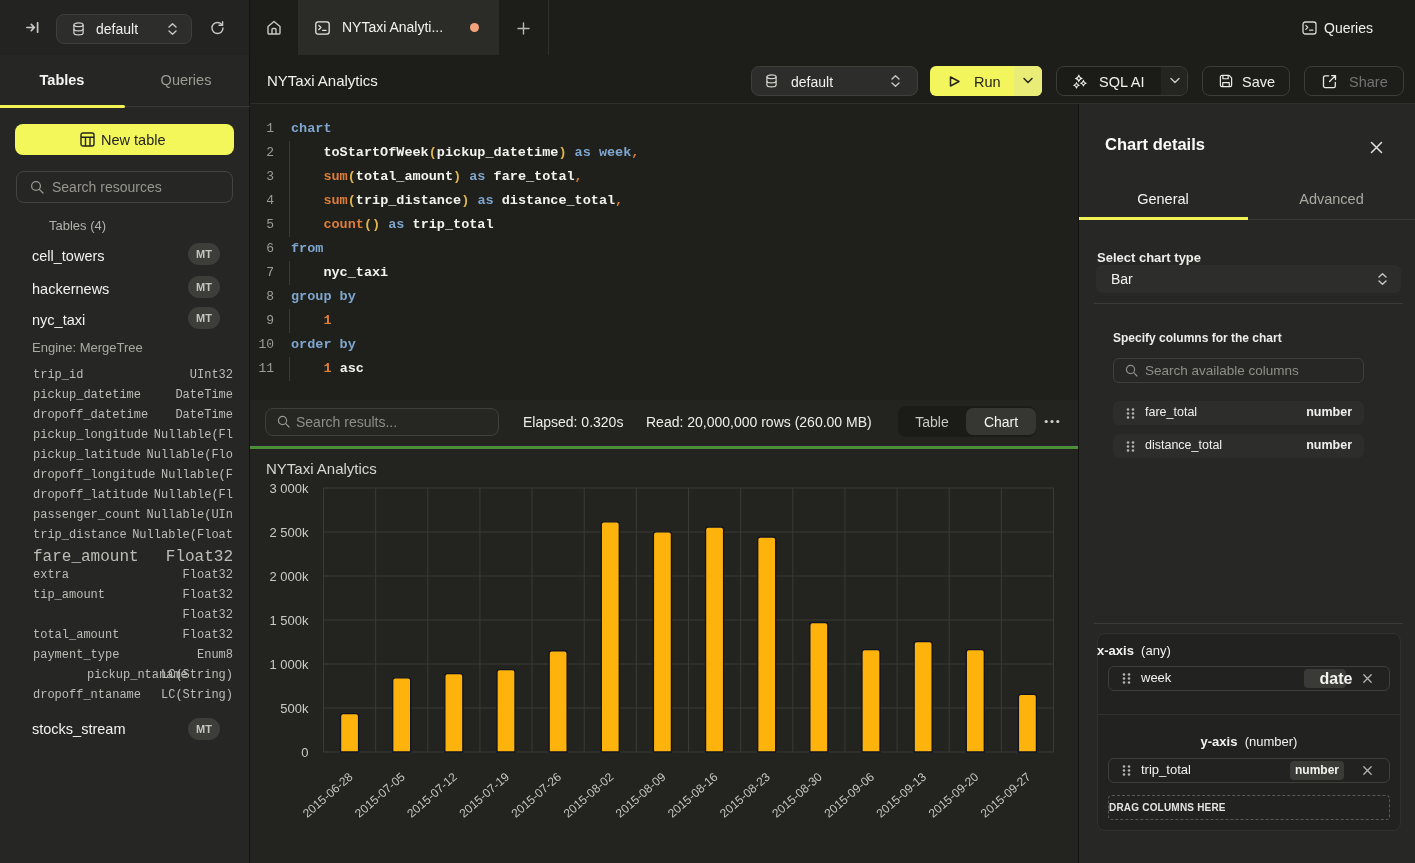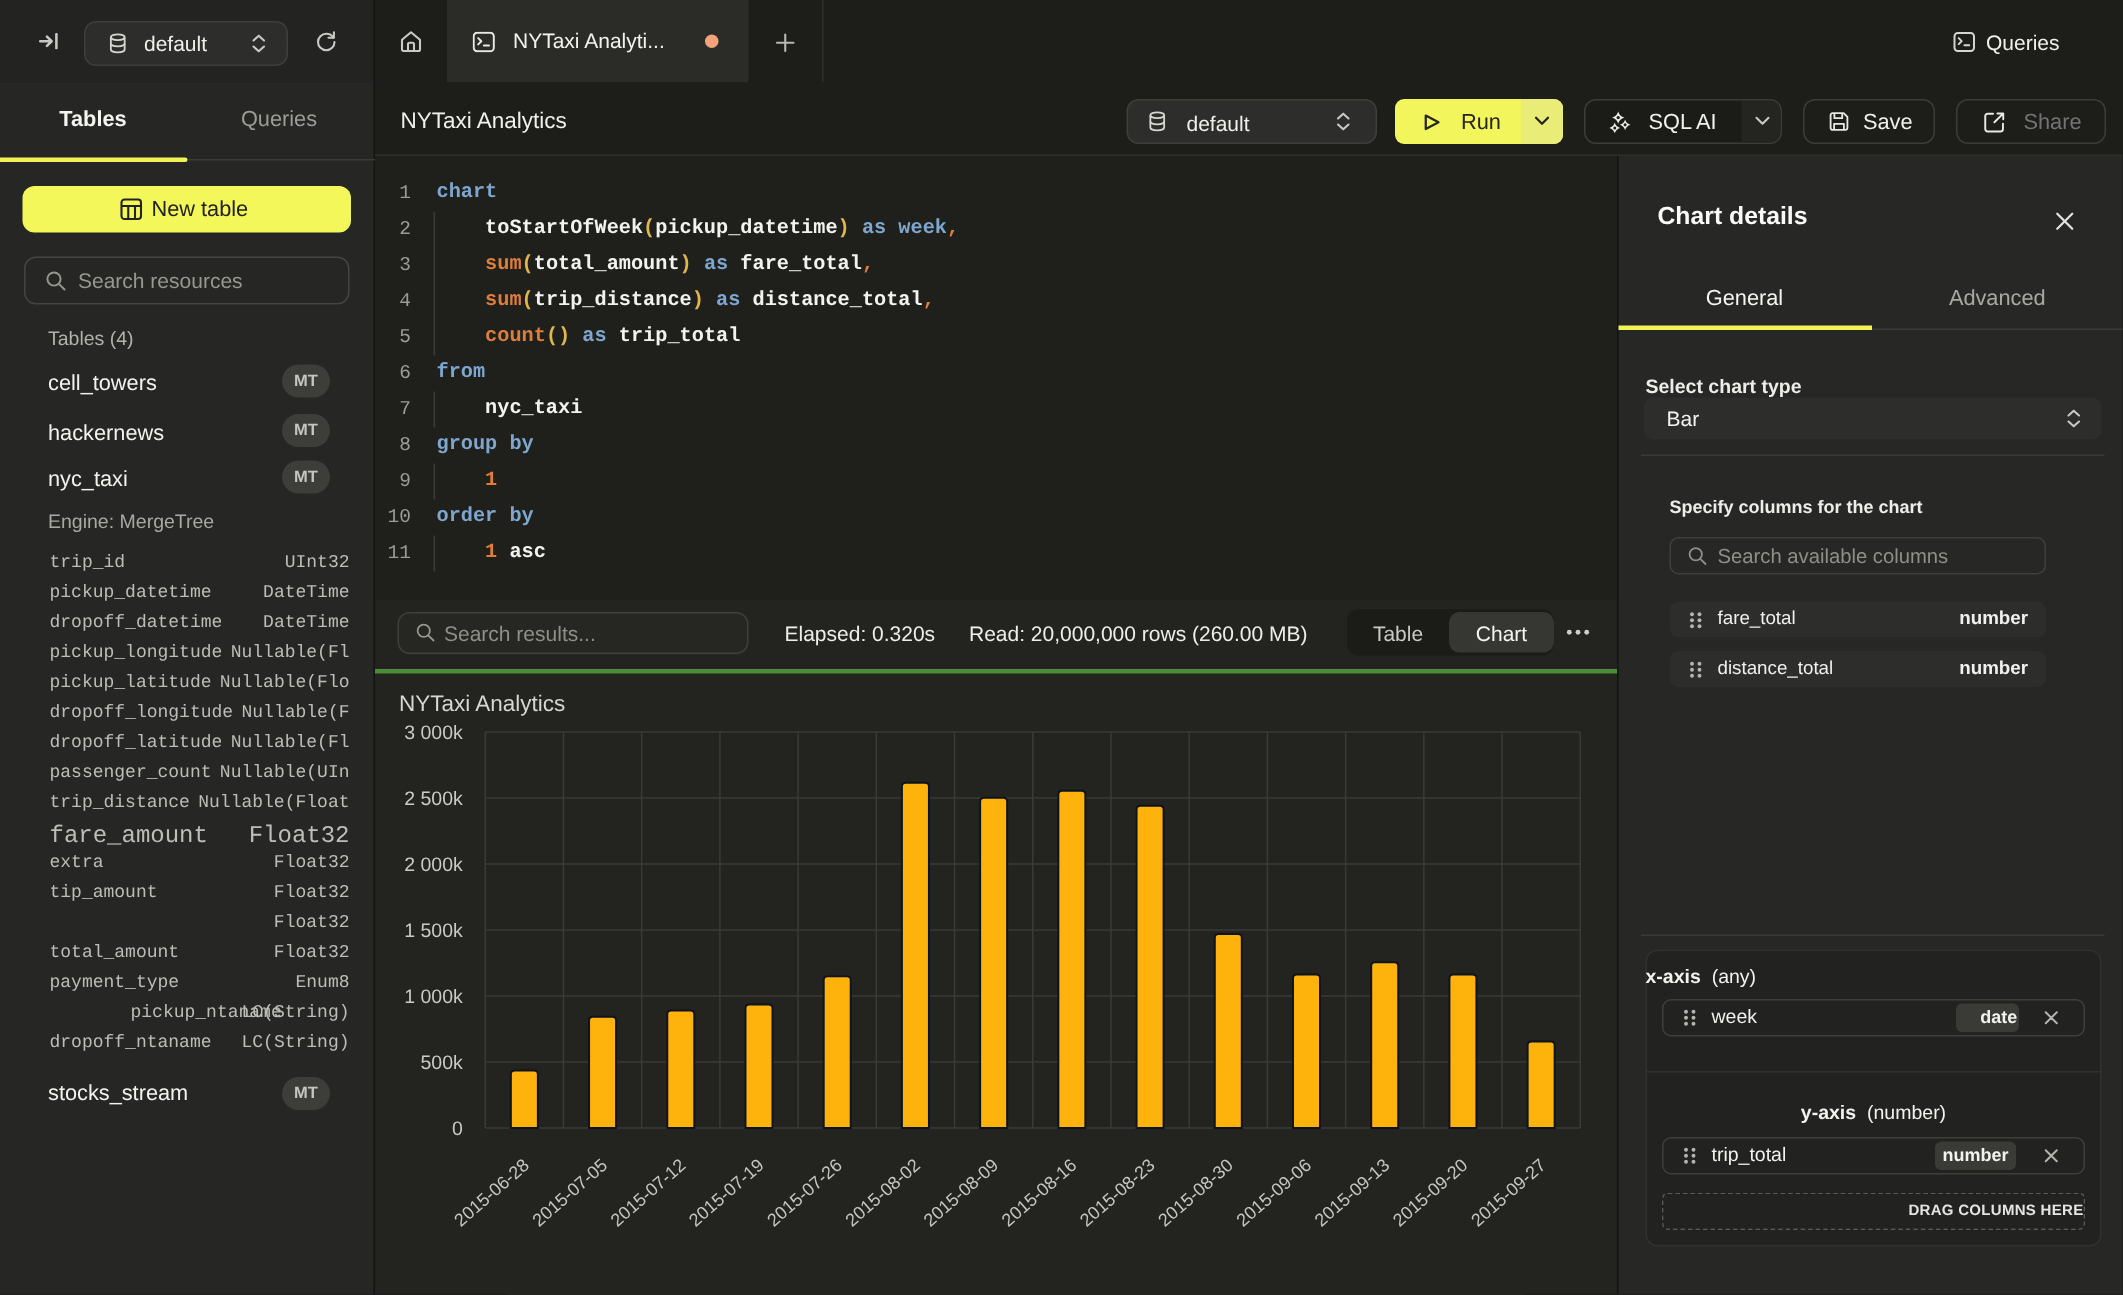--- a/index.html
+++ b/index.html
@@ -73,21 +73,21 @@
     </svg>
     <div class="abs" style="left:101px;top:77px;color:#23231d;font-size:14.5px;font-weight:500;">New table</div>
 
     <div class="abs" style="left:16px;top:116px;width:217px;height:32px;border:1px solid #454540;border-radius:8px;"></div>
     <svg class="abs" style="left:30px;top:125px;" width="14" height="14" viewBox="0 0 14 14">
       <circle cx="6" cy="6" r="4.4" stroke="#97978f" stroke-width="1.3" fill="none"></circle>
       <path d="M9.4 9.4L13 13" stroke="#97978f" stroke-width="1.3" stroke-linecap="round"></path>
     </svg>
     <div class="abs" style="left:52px;top:124px;color:#97978f;font-size:14px;">Search resources</div>
 
-    <div class="abs" style="left:32px;top:163px;color:#b2b2ac;font-size:13px;">Tables (4)</div>
+    <div class="abs" style="left:49px;top:163px;color:#b2b2ac;font-size:13px;">Tables (4)</div>
     <div class="abs" style="left:32px;top:193px;color:#f2f2ee;font-size:14.5px;font-weight:500;">cell_towers</div>
     <div class="abs" style="left:188px;top:188px;width:32px;height:22px;background:#3d3d3a;border-radius:11px;color:#c5c5c0;font-size:11px;font-weight:600;text-align:center;line-height:22px;">MT</div>
     <div class="abs" style="left:32px;top:226px;color:#f2f2ee;font-size:14.5px;font-weight:500;">hackernews</div>
     <div class="abs" style="left:188px;top:221px;width:32px;height:22px;background:#3d3d3a;border-radius:11px;color:#c5c5c0;font-size:11px;font-weight:600;text-align:center;line-height:22px;">MT</div>
     <div class="abs" style="left:32px;top:257px;color:#f2f2ee;font-size:14.5px;font-weight:500;">nyc_taxi</div>
     <div class="abs" style="left:188px;top:252px;width:32px;height:22px;background:#3d3d3a;border-radius:11px;color:#c5c5c0;font-size:11px;font-weight:600;text-align:center;line-height:22px;">MT</div>
     <div class="abs" style="left:32px;top:285px;color:#a9a9a3;font-size:13px;">Engine: MergeTree</div>
     <div id="cols" class="abs" style="left:33px;top:311px;width:200px;">
         <div style="position:relative;height:20px;font-family:'Liberation Mono',monospace;font-size:12px;color:#bdbdb8;white-space:nowrap;overflow:hidden;">
           <span style="position:absolute;left:0;top:2px;">trip_id</span>
@@ -379,36 +379,36 @@
       <div class="abs" style="left:29px;top:562px;width:282px;height:25px;border:1px solid #3e3e3a;border-radius:6px;"></div>
       <svg class="abs" style="left:42.5px;top:568px;" width="9" height="13" viewBox="0 0 9 13">
         <circle cx="2" cy="2.5" r="1.3" fill="#b5b5b0"></circle>
         <circle cx="7" cy="2.5" r="1.3" fill="#b5b5b0"></circle>
         <circle cx="2" cy="6.5" r="1.3" fill="#b5b5b0"></circle>
         <circle cx="7" cy="6.5" r="1.3" fill="#b5b5b0"></circle>
         <circle cx="2" cy="10.5" r="1.3" fill="#b5b5b0"></circle>
         <circle cx="7" cy="10.5" r="1.3" fill="#b5b5b0"></circle>
       </svg>
       <div class="abs" style="left:62px;top:566px;color:#f2f2ee;font-size:13px;">week</div>
-      <div class="abs" style="left:224.5px;top:565px;width:42px;height:19px;background:#3a3a36;border-radius:4px;color:#f2f2ee;font-size:12px;font-weight:600;text-align:center;line-height:19px;padding-left:16px;">date</div>
+      <div class="abs" style="left:224.5px;top:565px;width:42px;height:19px;background:#3a3a36;border-radius:4px;color:#f2f2ee;font-size:16px;font-weight:600;text-align:center;line-height:19px;padding-left:16px;">date</div>
       <svg class="abs" style="left:283px;top:569px;" width="11" height="11" viewBox="0 0 11 11">
         <path d="M1.8 1.8l7.4 7.4M9.2 1.8L1.8 9.2" stroke="#b5b5b0" stroke-width="1.3" stroke-linecap="round"></path>
       </svg>
       <div class="abs" style="left:18px;top:610px;width:304px;height:1px;background:#31312d;"></div>
       <div class="abs" style="left:18px;top:630px;width:304px;text-align:center;font-size:13px;color:#f2f2ee;"><b>y-axis</b>&nbsp;&nbsp;<span style="font-weight:500">(number)</span></div>
       <div class="abs" style="left:29px;top:654px;width:282px;height:25px;border:1px solid #3e3e3a;border-radius:6px;"></div>
       <svg class="abs" style="left:42.5px;top:660px;" width="9" height="13" viewBox="0 0 9 13">
         <circle cx="2" cy="2.5" r="1.3" fill="#b5b5b0"></circle>
         <circle cx="7" cy="2.5" r="1.3" fill="#b5b5b0"></circle>
         <circle cx="2" cy="6.5" r="1.3" fill="#b5b5b0"></circle>
         <circle cx="7" cy="6.5" r="1.3" fill="#b5b5b0"></circle>
         <circle cx="2" cy="10.5" r="1.3" fill="#b5b5b0"></circle>
         <circle cx="7" cy="10.5" r="1.3" fill="#b5b5b0"></circle>
       </svg>
       <div class="abs" style="left:62px;top:658px;color:#f2f2ee;font-size:13px;">trip_total</div>
       <div class="abs" style="left:211px;top:657px;width:54px;height:19px;background:#3a3a36;border-radius:4px;color:#f2f2ee;font-size:12px;font-weight:600;text-align:center;line-height:19px;">number</div>
       <svg class="abs" style="left:283px;top:661px;" width="11" height="11" viewBox="0 0 11 11">
         <path d="M1.8 1.8l7.4 7.4M9.2 1.8L1.8 9.2" stroke="#b5b5b0" stroke-width="1.3" stroke-linecap="round"></path>
       </svg>
-      <div class="abs" style="left:29px;top:691px;width:282px;height:25px;border:1px dashed #5a5a55;border-radius:4px;color:#e5e5e2;font-size:10px;font-weight:600;text-align:right;line-height:24px;letter-spacing:0.2px;">DRAG COLUMNS HERE</div>
+      <div class="abs" style="left:29px;top:691px;width:282px;height:25px;border:1px dashed #5a5a55;border-radius:4px;color:#e5e5e2;font-size:10px;font-weight:600;text-align:left;line-height:24px;letter-spacing:0.2px;">DRAG COLUMNS HERE</div>
     </div>
 
 </div>
 
 </body></html>

